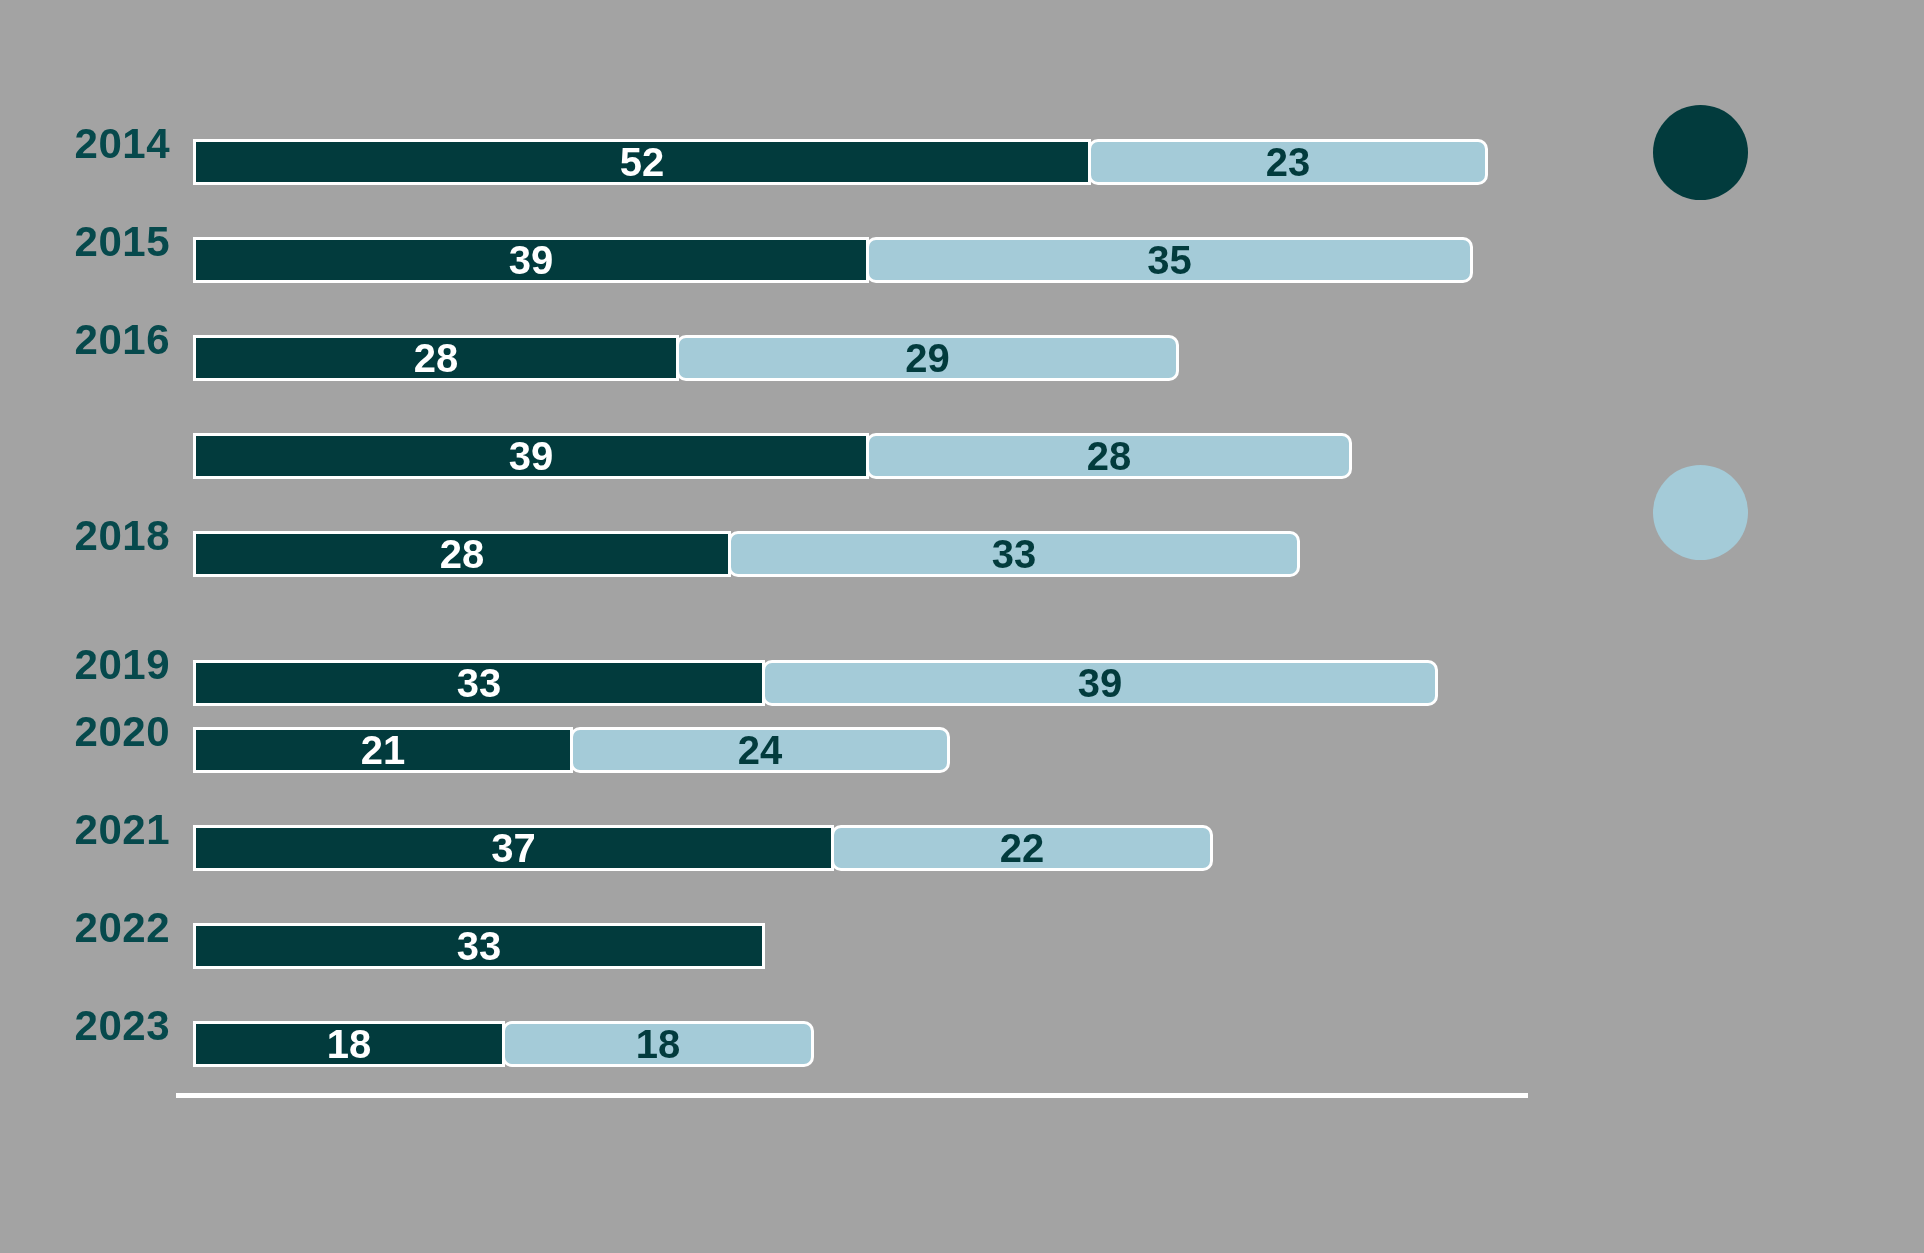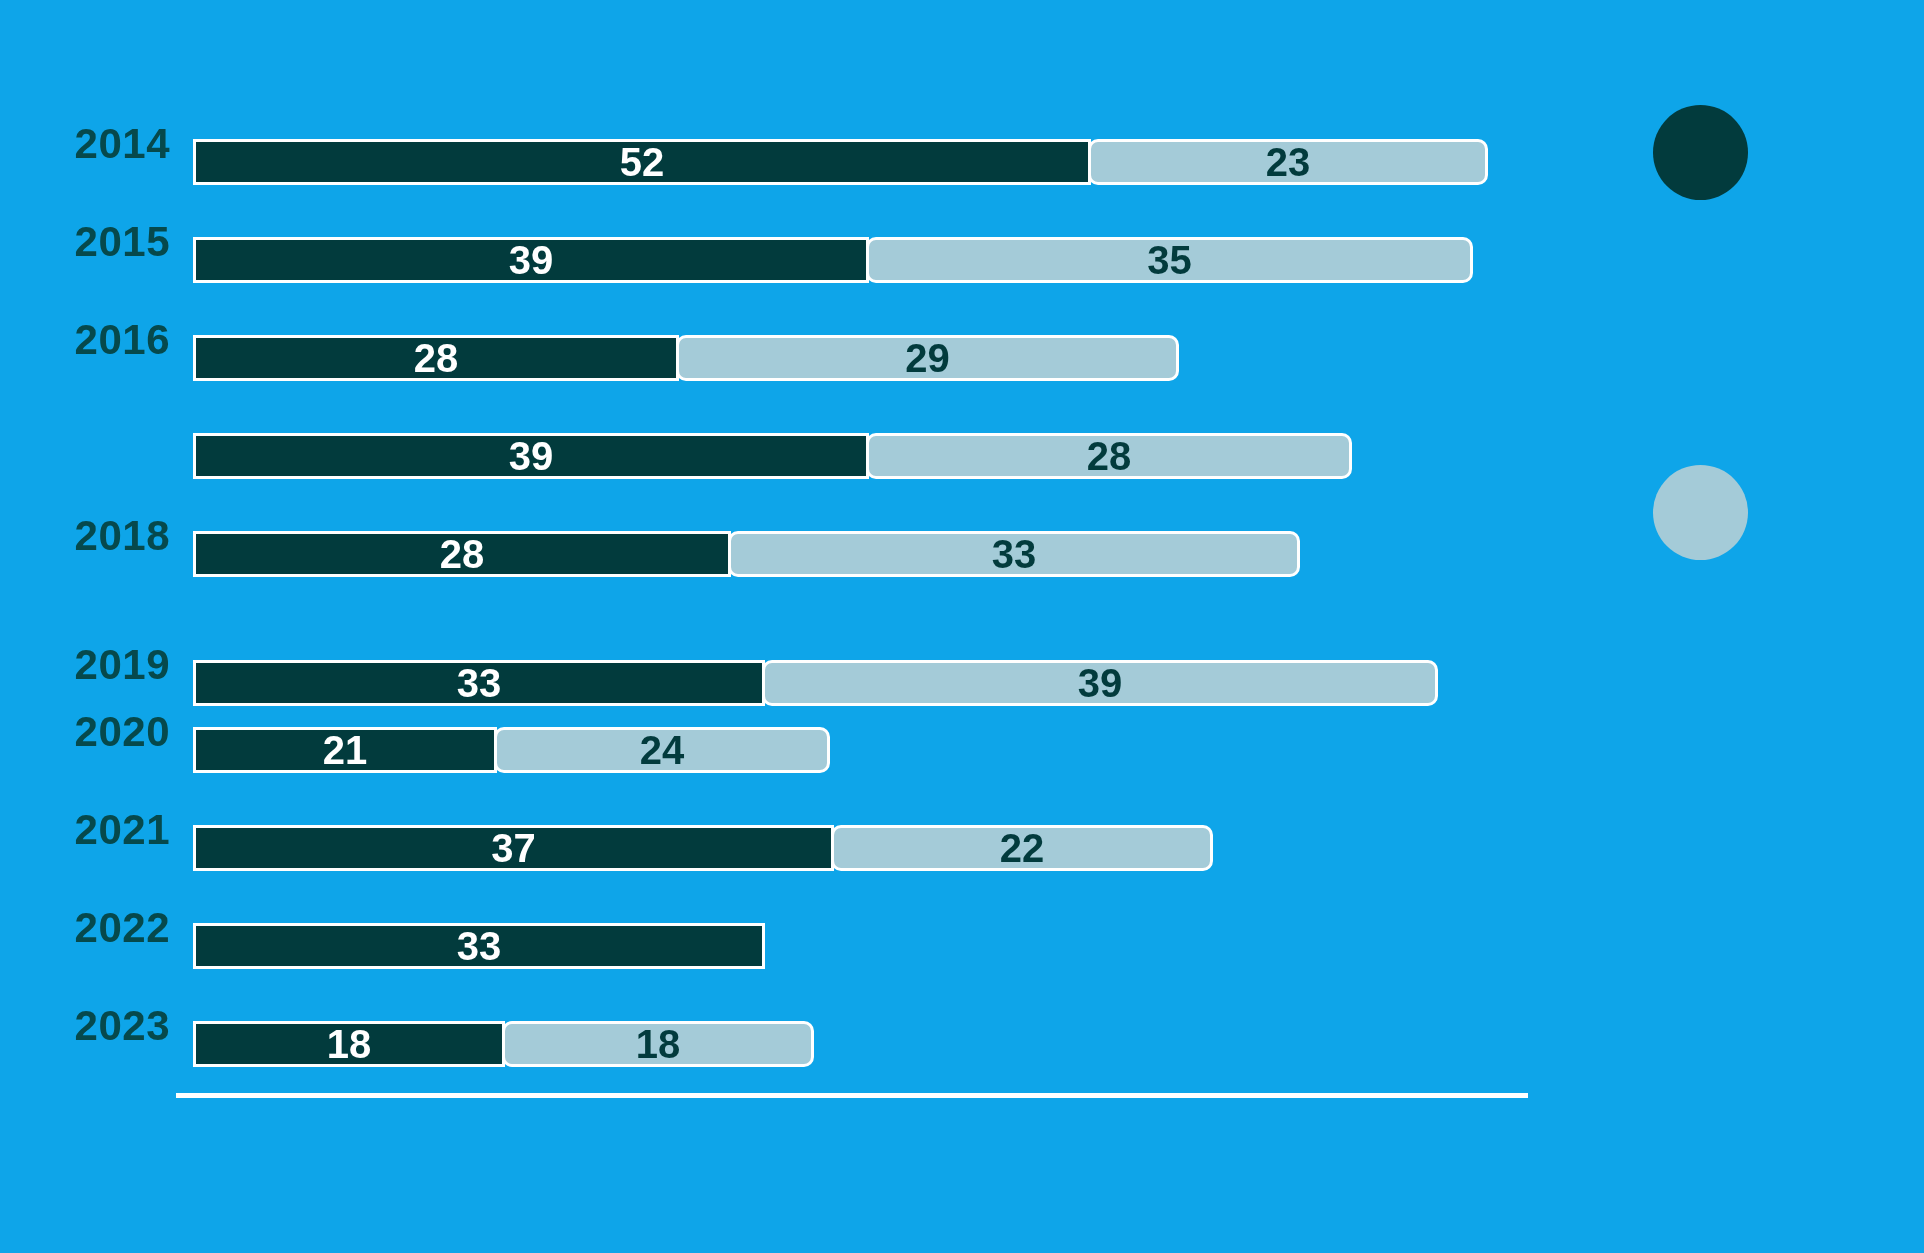--- a/index.html
+++ b/index.html
@@ -13,21 +13,21 @@
     height: 1253px;
     overflow: hidden;
     font-family: "Liberation Sans", sans-serif;
     position: relative;
   }
   #chart-root {
     position: absolute;
     left: 0; top: 0;
     width: 1924px;
     height: 1253px;
-    background: #0ea5e9;
+    background: #a3a3a3;
   }
   .plot-area {
     position: absolute;
     left: 0;
     top: 0;
     width: 1924px;
     height: 1253px;
   }
   .row {
     position: absolute;
@@ -176,24 +176,24 @@
         </div>
         <div class="seg light" style="width:676px">
           <span class="seg-value">39</span>
         </div>
       </div>
     </div>
 
     <div class="row" style="top:683px">
       <div class="year-label">2020</div>
       <div class="bar-wrap">
-        <div class="seg dark" style="width:304px">
+        <div class="seg dark" style="width:380px">
           <span class="seg-value">21</span>
         </div>
-        <div class="seg light" style="width:336px">
+        <div class="seg light" style="width:380px">
           <span class="seg-value">24</span>
         </div>
       </div>
     </div>
 
     <div class="row" style="top:781px">
       <div class="year-label">2021</div>
       <div class="bar-wrap">
         <div class="seg dark" style="width:641px">
           <span class="seg-value">37</span>

